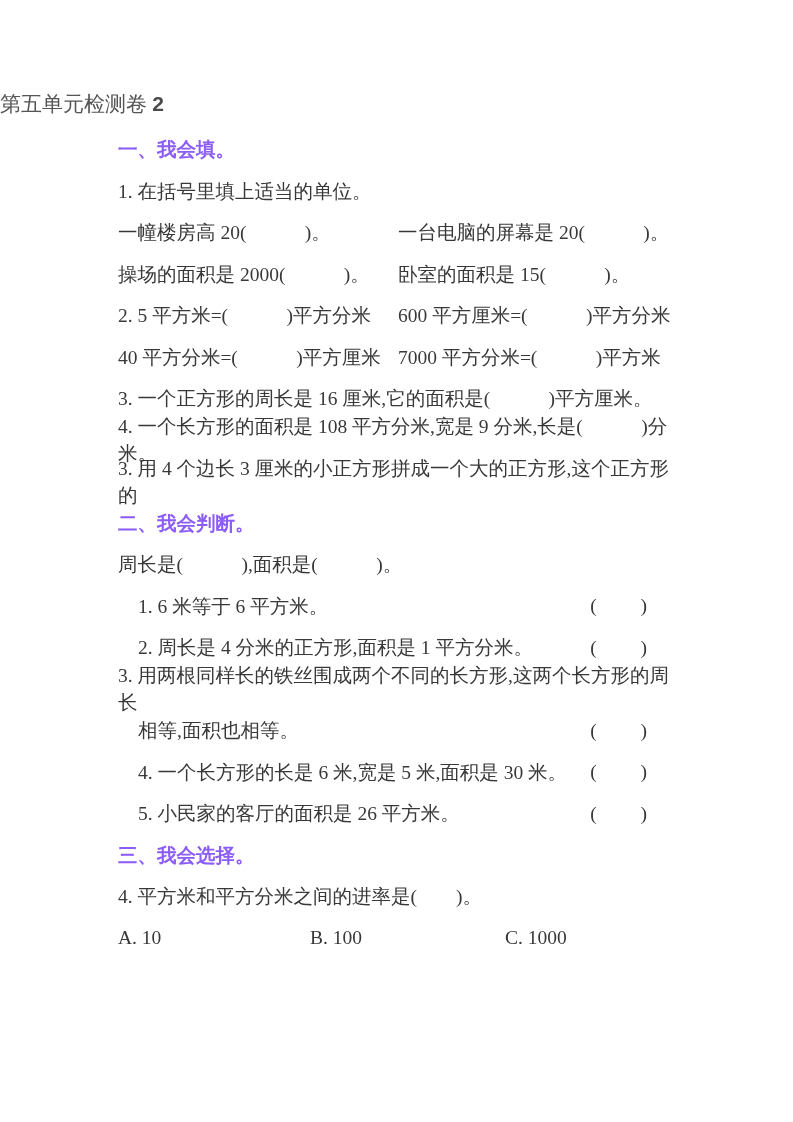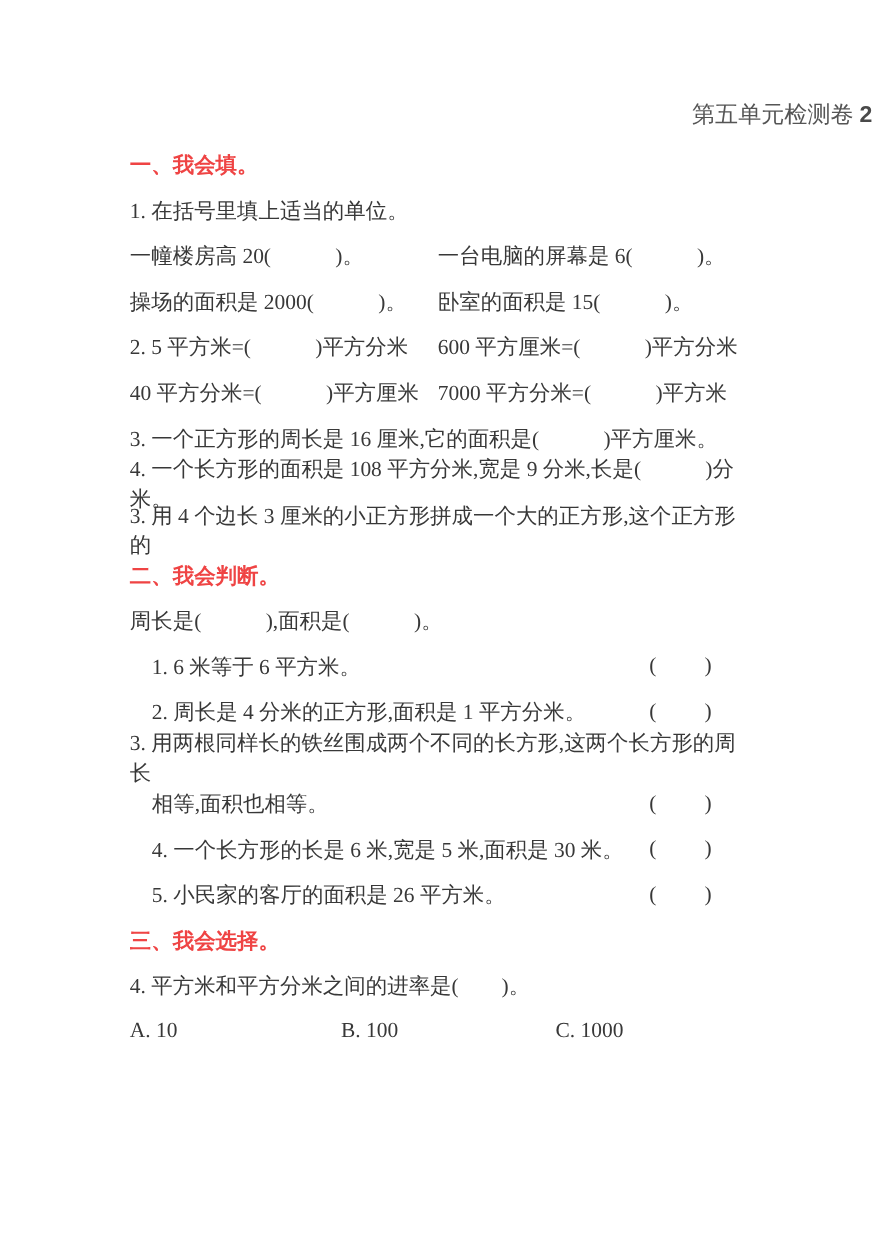--- a/index.html
+++ b/index.html
@@ -11,21 +11,21 @@
     background: #ffffff;
     overflow: hidden;
     font-family: "Liberation Serif", sans-serif;
     color: #383838;
   }
   .doc-title {
     position: absolute;
     top: 90px;
     left: 0;
     width: 100%;
-    text-align: right;
+    text-align: left;
     font-size: 21px;
     color: #555555;
     font-family: "Liberation Serif", serif;
     white-space: pre-wrap;
   }
   .doc-title .title-num {
     font-family: "Liberation Sans", sans-serif;
     font-weight: 700;
     color: #4a4a4a;
   }
@@ -37,21 +37,21 @@
   }
   .line {
     height: 41.5px;
     display: flex;
     align-items: center;
     font-size: 19.5px;
     white-space: pre-wrap;
   }
   .line span { white-space: pre-wrap; }
   .heading {
-    color: #ef4444;
+    color: #8b5cf6;
     font-weight: 700;
   }
   .cols .col1 {
     width: 280px;
     flex: none;
   }
   .judge {
     justify-content: space-between;
     margin-left: 20px;
   }
@@ -74,21 +74,21 @@
   <div class="doc-title"><span>第五单元检测卷 </span><span class="title-num">2</span></div>
 
   <div class="content">
 
     <div class="line heading">一、我会填。</div>
 
     <div class="line">1. 在括号里填上适当的单位。</div>
 
     <div class="line cols">
       <span class="col1">一幢楼房高 20(            )。</span>
-      <span>一台电脑的屏幕是 6(            )。</span>
+      <span>一台电脑的屏幕是 20(            )。</span>
     </div>
 
     <div class="line cols">
       <span class="col1">操场的面积是 2000(            )。</span>
       <span>卧室的面积是 15(            )。</span>
     </div>
 
     <div class="line cols">
       <span class="col1">2. 5 平方米=(            )平方分米</span>
       <span>600 平方厘米=(            )平方分米</span>

